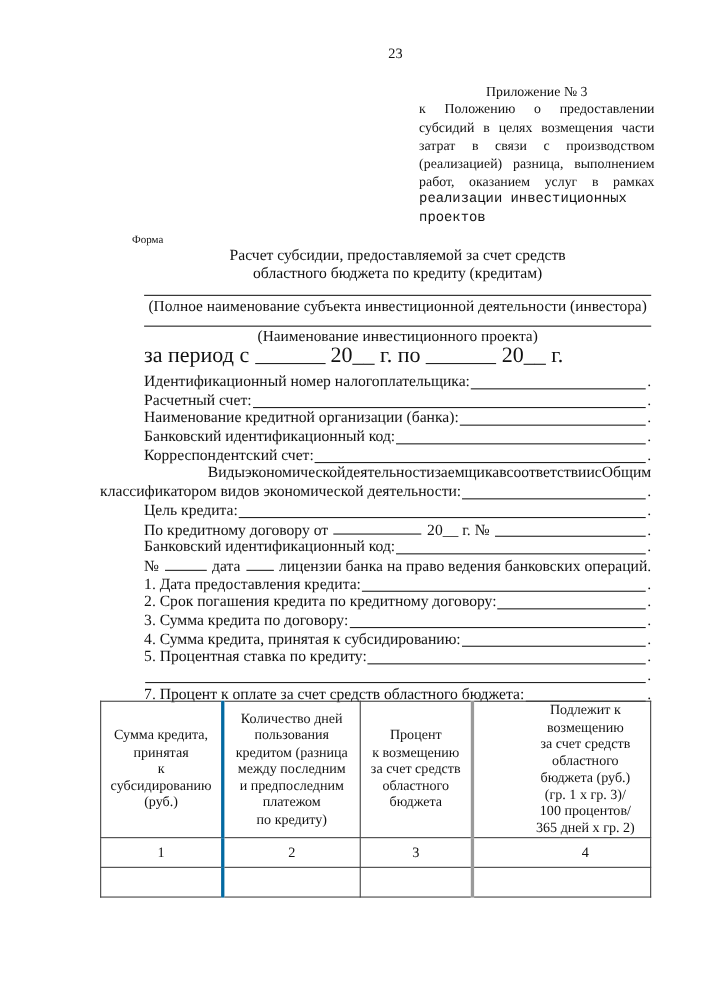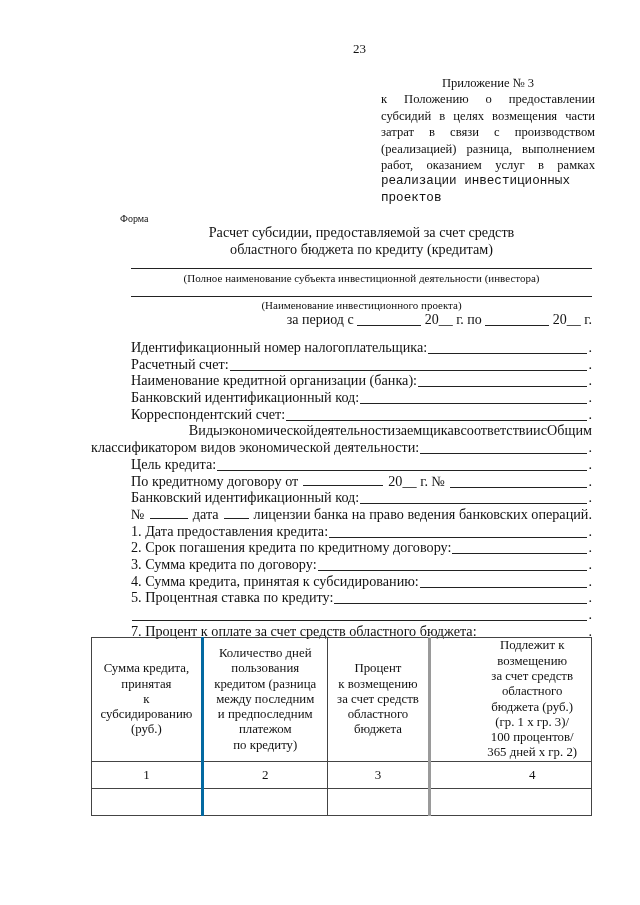--- a/index.html
+++ b/index.html
@@ -12,24 +12,24 @@
   .page-num { left: 353px; top: 41px; font-size: 13px; }
   .appendix { left: 381px; top: 75px; width: 214px; font-size: 12.6px; line-height: 16.4px; }
   .appendix .title { text-align: center; }
   .appendix .jline { display: block; text-align: justify; text-align-last: justify; }
   .appendix .lline { display: block; text-align: left; font-family: Liberation Mono, monospace; }
   .forma { left: 120px; top: 193px; font-size: 10px; margin-top: 20px; }
   .doc-title { left: 131px; top: 224px; width: 461px; text-align: center; font-size: 14.2px; line-height: 17px; }
   .rule { height: 0; border-top: 1px solid #222; }
   .rule1 { left: 131px; top: 268px; width: 461px; }
   .rule2 { left: 131px; top: 296px; width: 461px; }
-  .caption { left: 131px; width: 461px; text-align: center; font-size: 11px; }
+  .caption { left: 131px; width: 461px; text-align: center; font-size: 14px; }
   .cap1 { top: 272px; }
   .cap2 { top: 299px; }
-  .period { left: 131px; top: 312px; width: 461px; text-align: right; font-size: 14px; }
+  .period { left: 131px; top: 312px; width: 461px; text-align: left; font-size: 20px; }
   .fields { left: 131px; top: 339px; width: 461px; font-size: 14.2px; line-height: 16.7px; }
   .row { display: flex; align-items: baseline; white-space: nowrap; height: 16.7px; }
   .row .lbl { flex: 0 0 auto; }
   .row .fill { flex: 1 1 auto; border-bottom: 1px solid #222; margin: 0 1px; height: 12px; align-self: flex-start; margin-top: 2px; }
   .row .dot { flex: 0 0 auto; }
   .row.just { justify-content: flex-end; }
   .row.outdent { margin-left: -40px; }
   .blank { display: inline-block; border-bottom: 1px solid #222; height: 12px; vertical-align: -2px; }
   .tbl { left: 91px; top: 637px; width: 501px; border-collapse: collapse; font-size: 12.8px; line-height: 15.3px; }
   .tbl td { border: 1.5px solid #444; text-align: center; vertical-align: middle; padding: 0 2px; }

